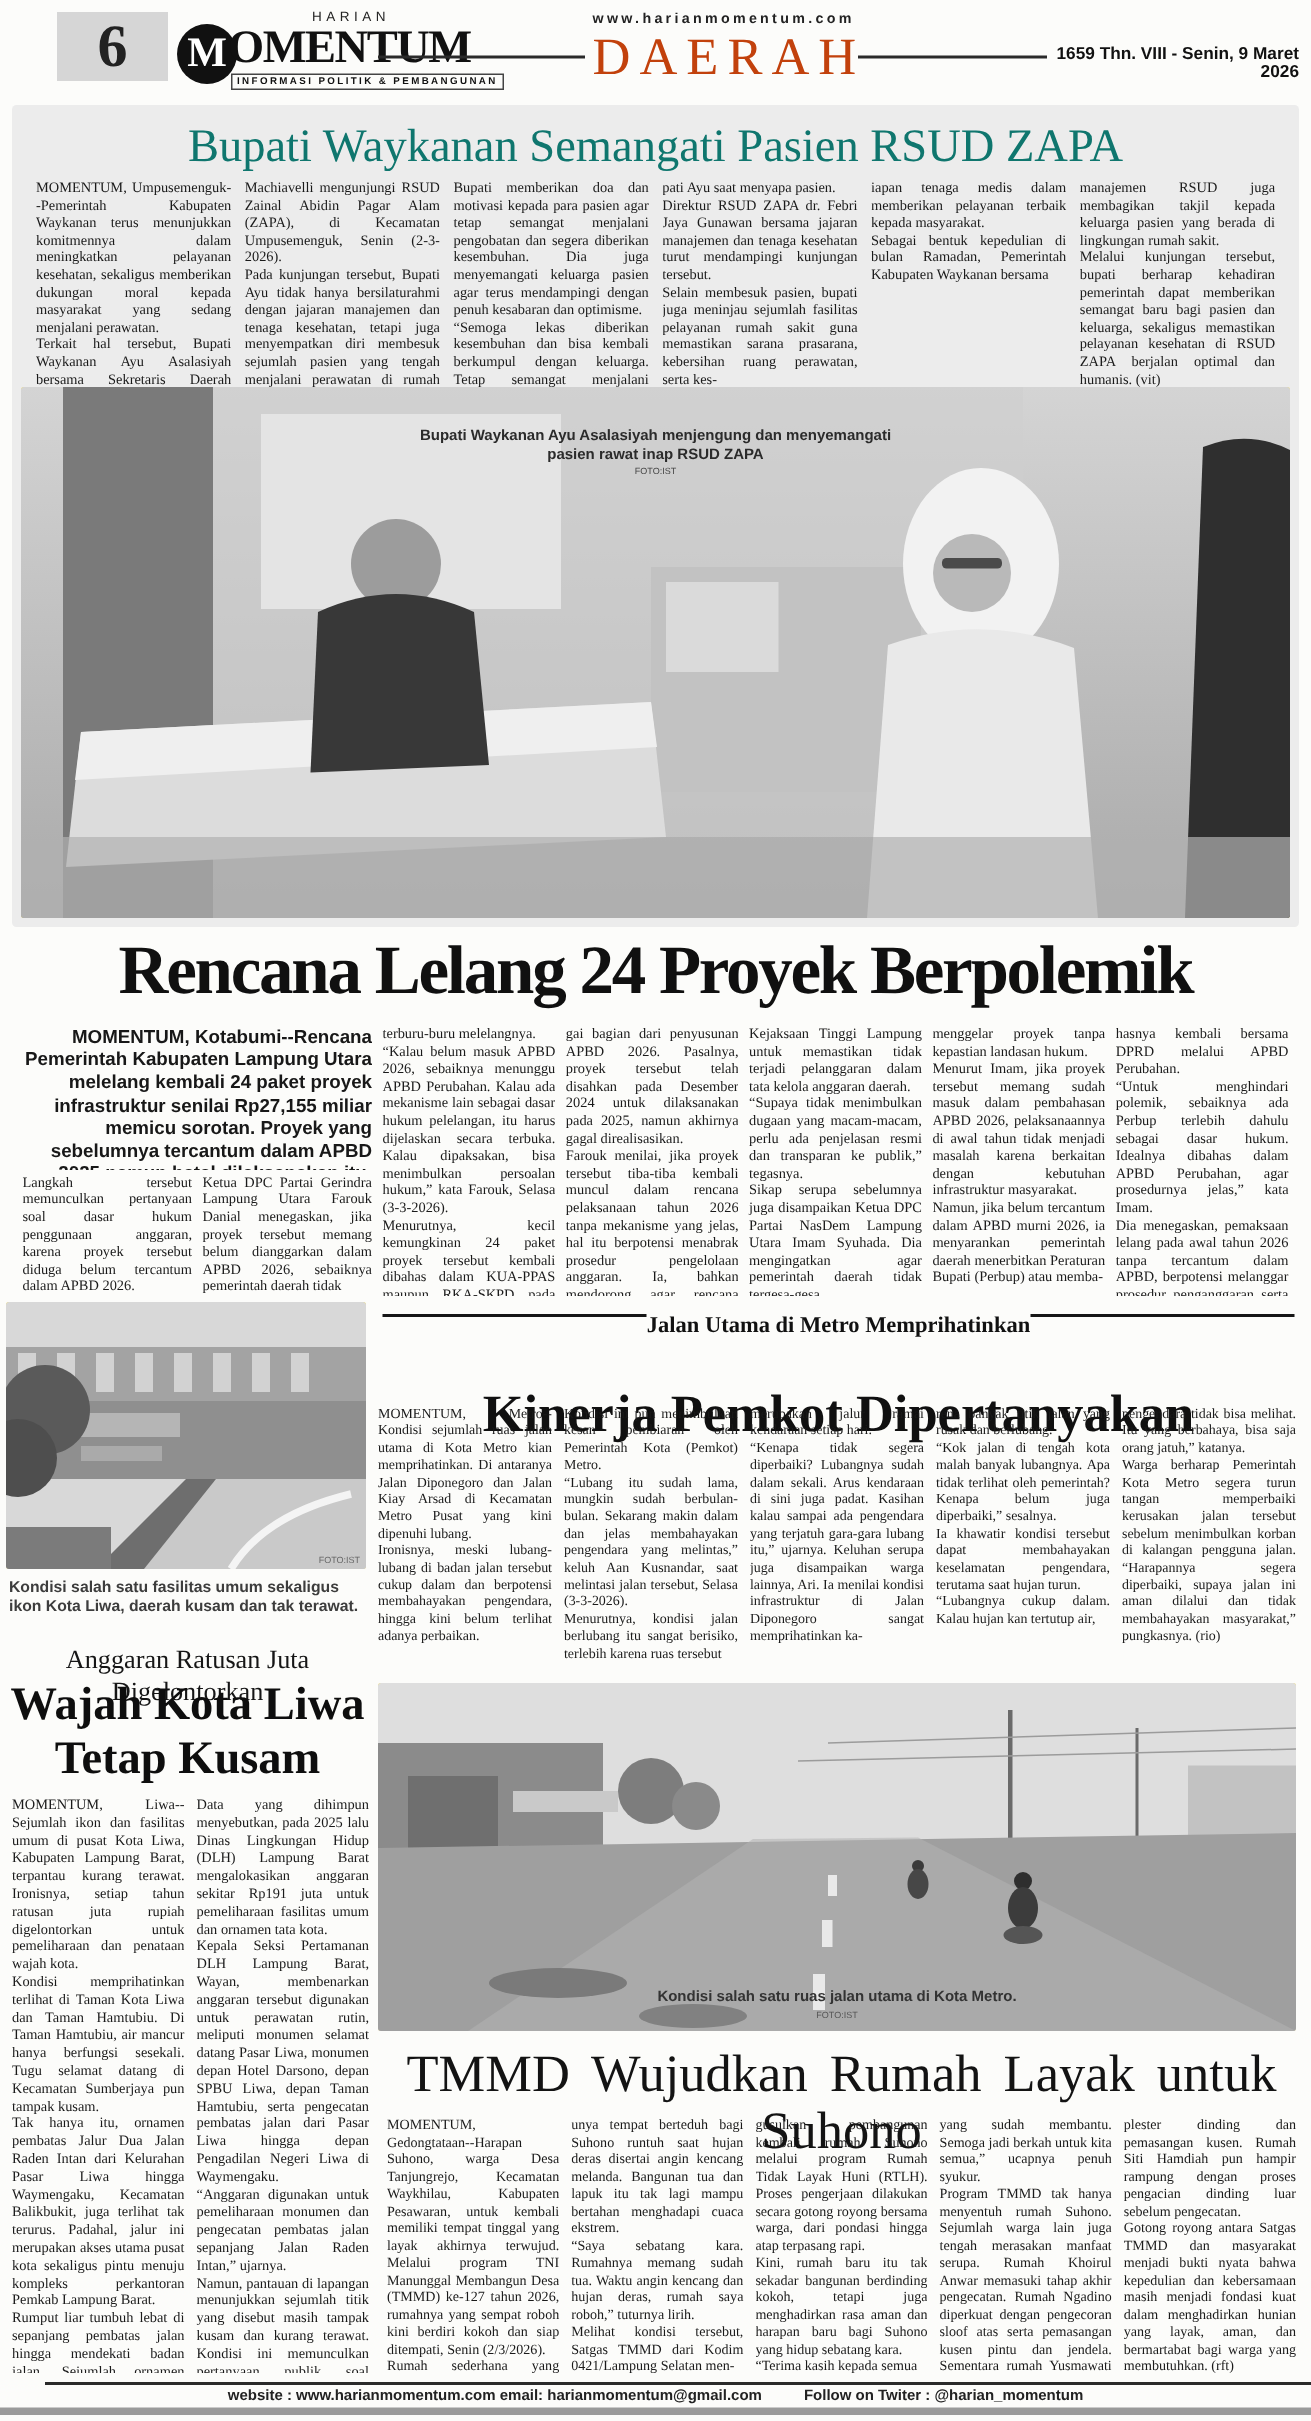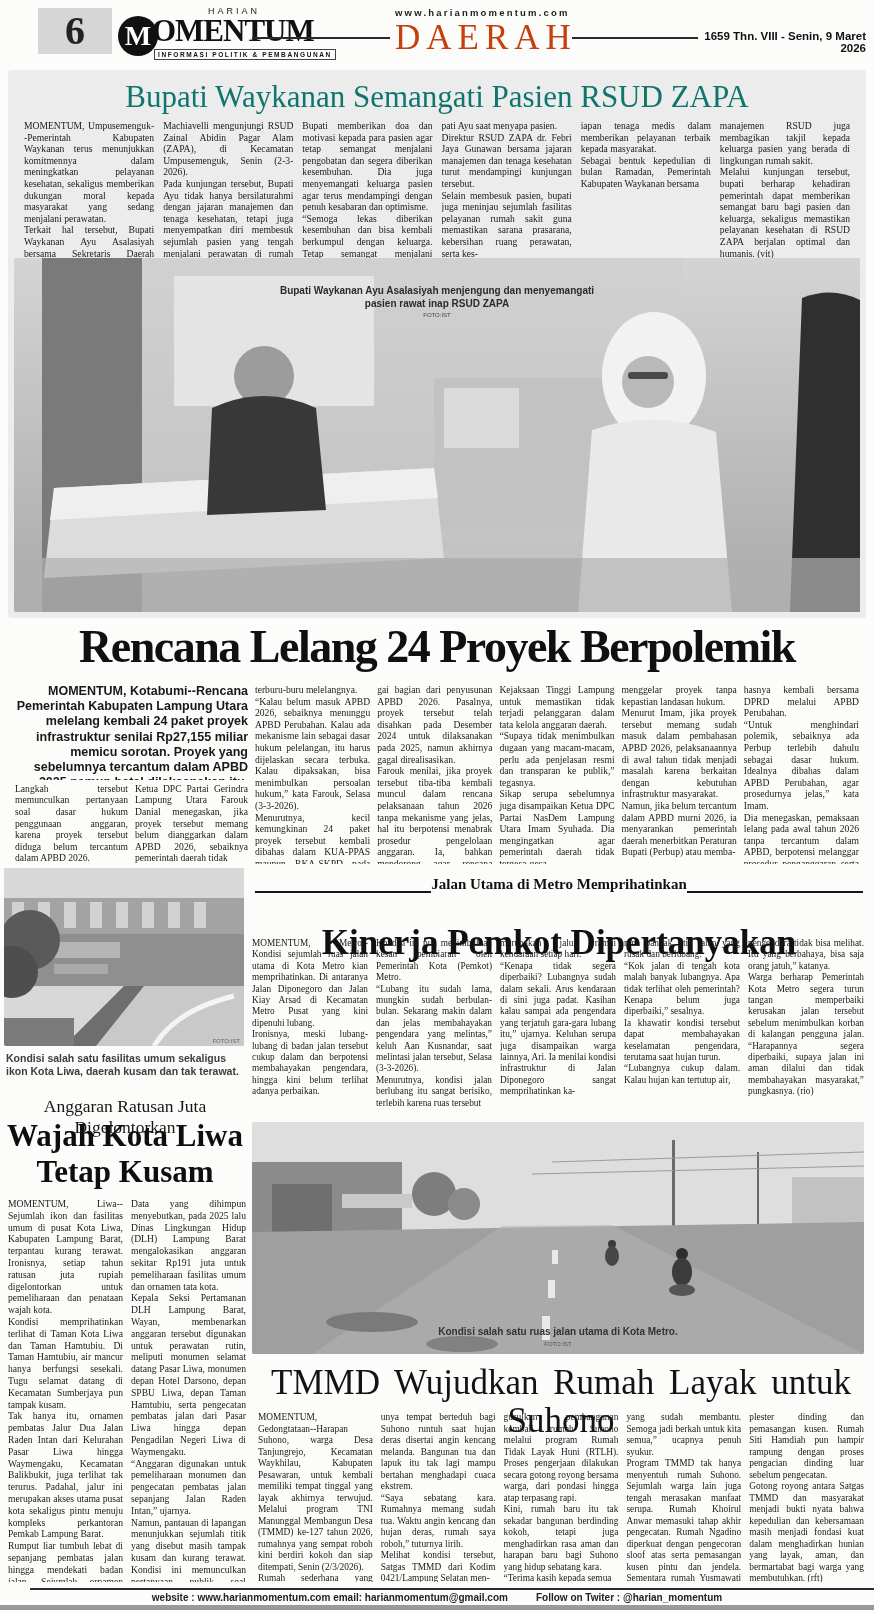--- a/index.html
+++ b/index.html
@@ -45,21 +45,21 @@
   .a2-headline{position:absolute;left:0;top:622px;width:874px;text-align:center;
                font:700 46px/50px "Liberation Serif",serif;letter-spacing:-1.5px;color:#101010;}
   .a2-body{position:absolute;left:15px;top:684px;width:844px;height:180px;gap:7px;}
   .a2-leadwrap{flex:none;width:233px;display:flex;flex-direction:column;}
   .a2-lead{font:700 12.5px/15.2px "Liberation Sans",sans-serif;text-align:right;white-space:pre-line;
            height:122px;overflow:hidden;color:#181818;}
   .a2-subcols{display:flex;gap:7px;flex:1;margin-top:3px;}
   .a2-subcols .col,.a2-body > .col{font-size:9.6px;line-height:11.6px;}
 
   
-  .a3-kickrow{position:absolute;left:255px;top:876px;width:608px;display:flex;align-items:flex-end;}
+  .a3-kickrow{position:absolute;left:255px;top:876px;width:608px;display:flex;align-items:flex-start;}
   .a3-kickrow .kline{flex:1;height:2px;background:#161616;}
   .a3-kicker{font:700 15px "Liberation Serif",serif;white-space:nowrap;color:#111;}
   .a3-headline{position:absolute;left:255px;top:892px;width:608px;text-align:center;
                font:700 35px/38px "Liberation Serif",serif;color:#101010;margin-top:32px;}
   .a3-cols{position:absolute;left:252px;top:938px;width:612px;height:178px;gap:8px;}
   .a3-cols .col{font-size:9.3px;line-height:11.4px;}
   .photo3{left:252px;top:1122px;width:612px;height:232px;border-radius:2px;}
   .cap3{left:50%;bottom:16px;transform:translateX(-50%);width:400px;color:#333;}
   .cred3{left:50%;bottom:7px;transform:translateX(-50%);width:200px;color:#555;}
 

